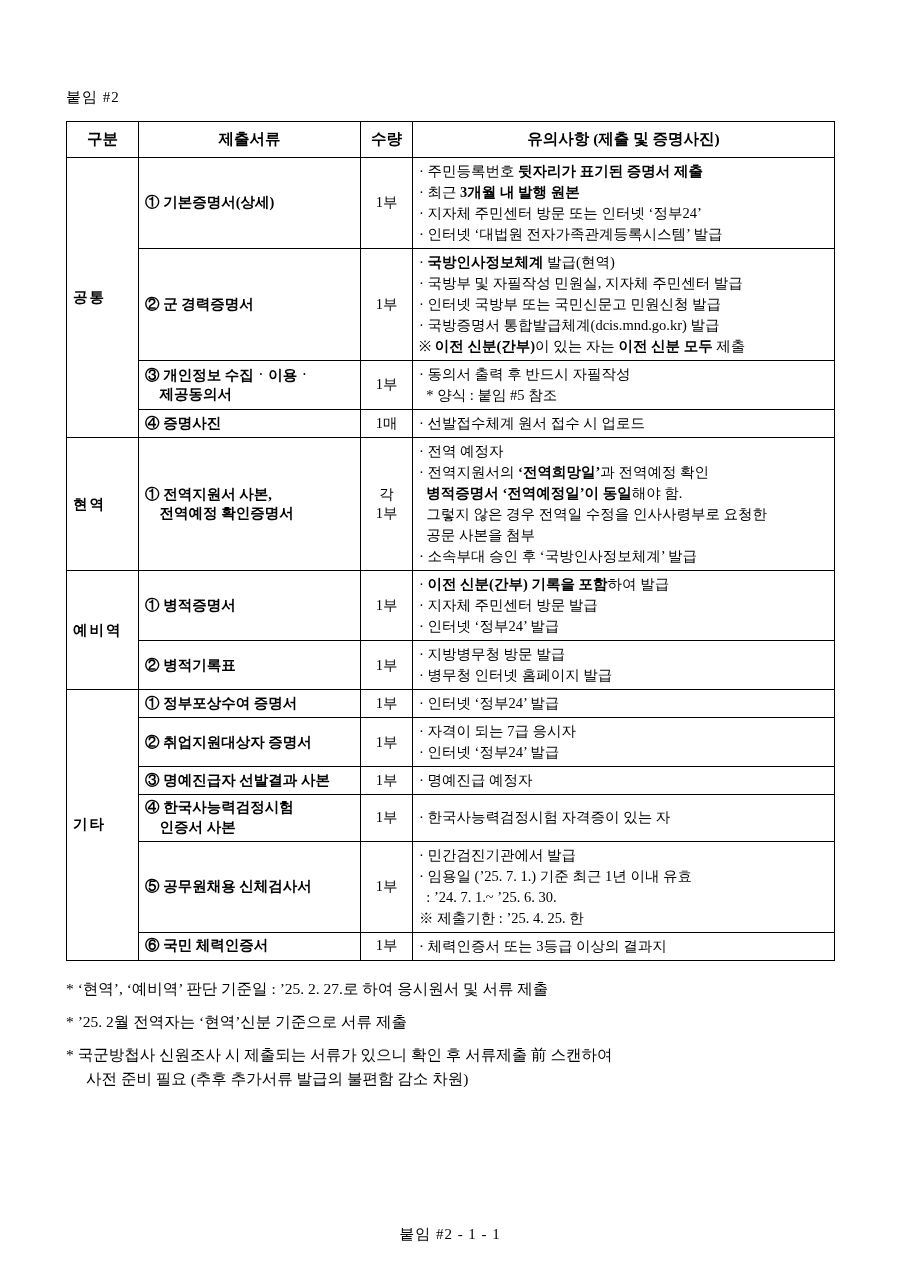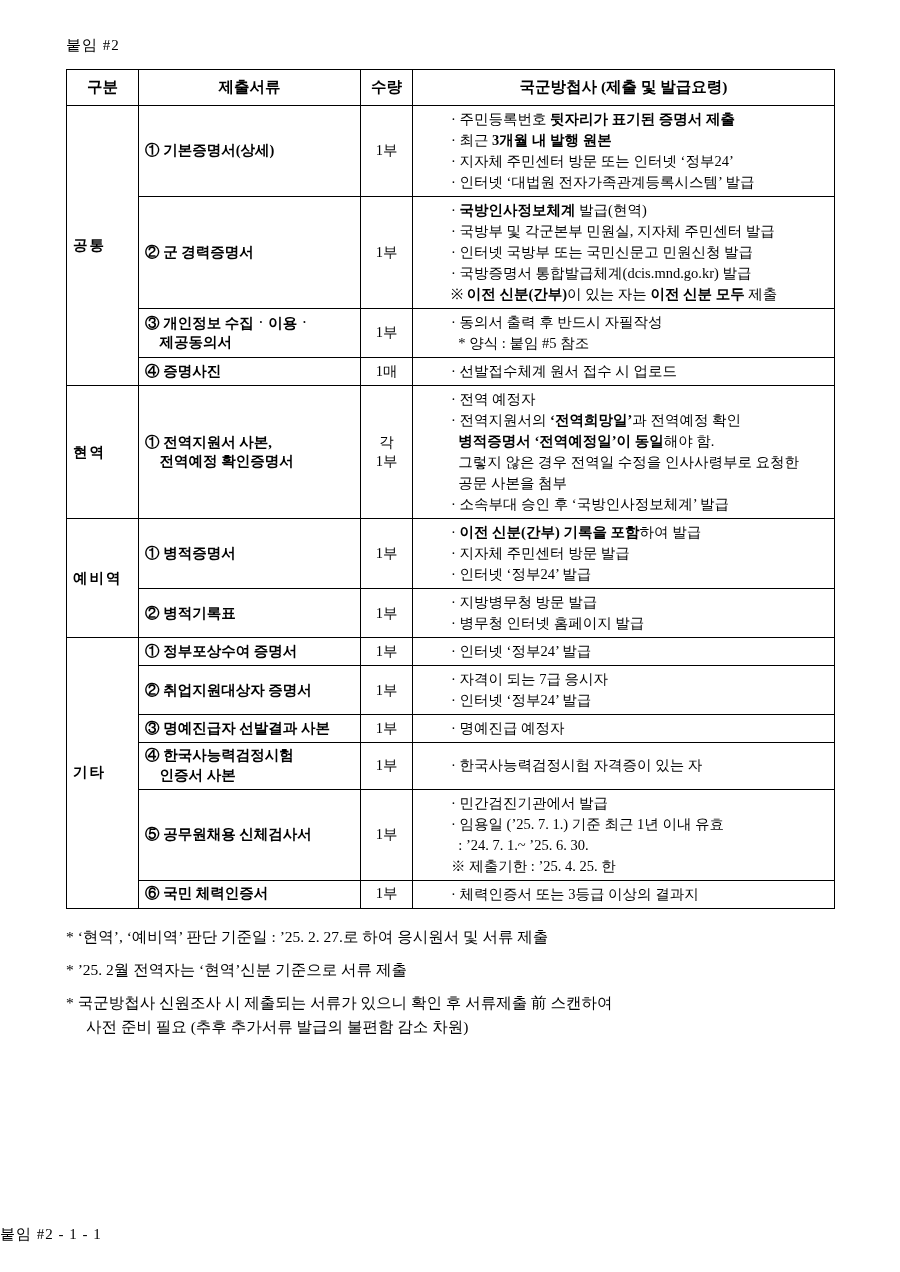--- a/index.html
+++ b/index.html
@@ -12,21 +12,21 @@
     height: 1272px;
     font-family: "Liberation Serif", "DejaVu Serif", serif;
     color: #000000;
     position: relative;
     overflow: hidden;
   }
   .page {
     width: 720px;
     height: 1272px;
     box-sizing: border-box;
-    padding: 36px 66px 20px 66px;
+    padding: 88px 66px 20px 66px;
     position: relative;
   }
   .attach-label {
     font-size: 15px;
     letter-spacing: 1px;
     margin-bottom: 14px;
   }
   .doc-title {
     text-align: center;
     font-size: 33px;
@@ -77,21 +77,20 @@
   }
   td.note {
     font-size: 13.5px;
     line-height: 1.45;
     padding-left: 8px;
     padding-top: 5px;
     padding-bottom: 5px;
   }
   td.note .line {
     white-space: nowrap;
-    margin-left: 32px;
   }
   b { font-weight: bold; }
   .footnotes {
     margin: 16px auto 0 auto;
     width: 790px;
     font-size: 15.5px;
     line-height: 1.55;
   }
   .footnotes p {
     margin: 0 0 9px 0;
@@ -99,20 +98,21 @@
   }
   .footnotes p .cont {
     display: block;
     padding-left: 20px;
   }
   .pagefoot {
     position: absolute;
     bottom: 28px;
     left: 0;
     width: 900px;
+    text-align: center;
     font-size: 15px;
     letter-spacing: 1px;
   }
 </style>
 </head>
 <body>
 
 <div class="page">
 
   <div class="attach-label">붙임 #2</div>
@@ -123,41 +123,41 @@
       <col class="c-group">
       <col class="c-doc">
       <col class="c-qty">
       <col class="c-note">
     </colgroup>
     <thead>
       <tr>
         <th>구분</th>
         <th>제출서류</th>
         <th>수량</th>
-        <th>국군방첩사 (제출 및 발급요령)</th>
+        <th>유의사항 (제출 및 증명사진)</th>
       </tr>
     </thead>
     <tbody id="tbody">
         <tr>
           <td class="group" rowspan="4">공통</td>
           <td class="doc">① 기본증명서(상세)</td>
           <td class="qty">1부</td>
           <td class="note">
             <div class="line">· 주민등록번호 <b>뒷자리가 표기된 증명서 제출</b></div>
             <div class="line">· 최근 <b>3개월 내 발행 원본</b></div>
             <div class="line">· 지자체 주민센터 방문 또는 인터넷 ‘정부24’</div>
             <div class="line">· 인터넷 ‘대법원 전자가족관계등록시스템’ 발급</div>
           </td>
         </tr>
         <tr>
           <td class="doc">② 군 경력증명서</td>
           <td class="qty">1부</td>
           <td class="note">
             <div class="line">· <b>국방인사정보체계</b> 발급(현역)</div>
-            <div class="line">· 국방부 및 각군본부 민원실, 지자체 주민센터 발급</div>
+            <div class="line">· 국방부 및 자필작성 민원실, 지자체 주민센터 발급</div>
             <div class="line">· 인터넷 국방부 또는 국민신문고 민원신청 발급</div>
             <div class="line">· 국방증명서 통합발급체계(dcis.mnd.go.kr) 발급</div>
             <div class="line">※ <b>이전 신분(간부)</b>이 있는 자는 <b>이전 신분 모두</b> 제출</div>
           </td>
         </tr>
         <tr>
           <td class="doc">③ 개인정보 수집ㆍ이용ㆍ<br>&nbsp;&nbsp;&nbsp;&nbsp;제공동의서</td>
           <td class="qty">1부</td>
           <td class="note">
             <div class="line">· 동의서 출력 후 반드시 자필작성</div>

